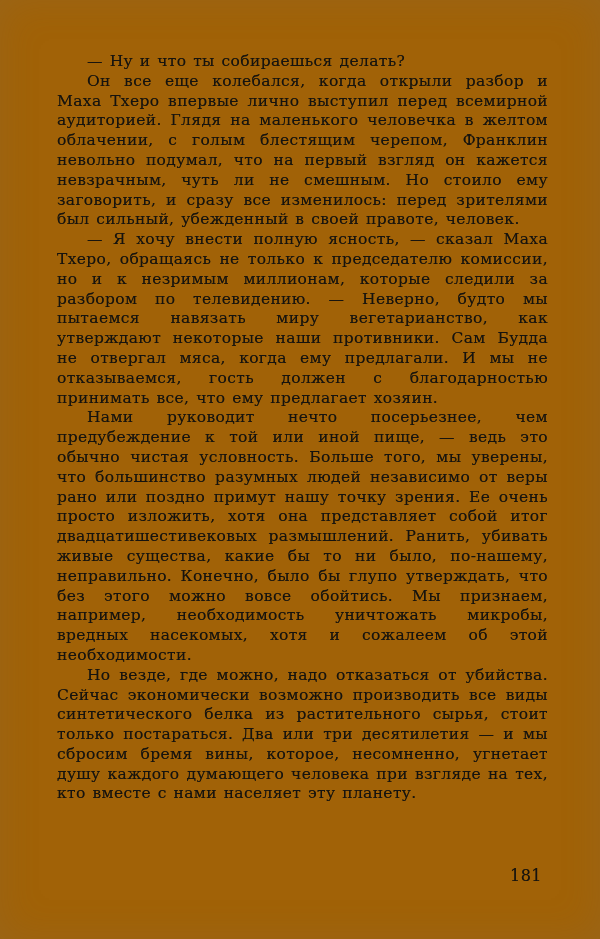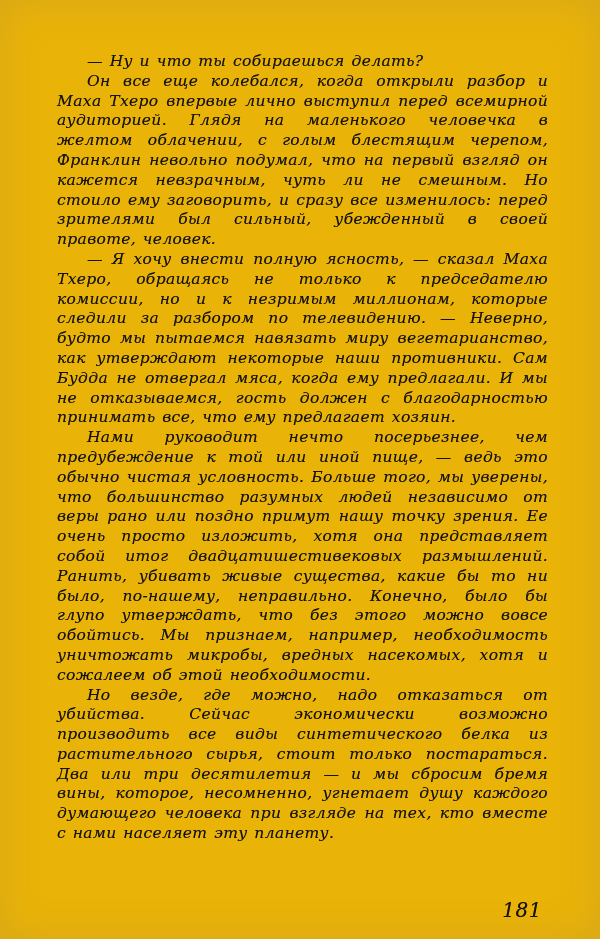--- a/index.html
+++ b/index.html
@@ -11,45 +11,44 @@
     height: 939px;
     background: #efede8;
     font-family: "DejaVu Serif", "Liberation Serif", serif;
     overflow: hidden;
   }
   .book-page {
     position: relative;
     box-sizing: border-box;
     width: 600px;
     height: 939px;
-    background: #eab308;
+    background: #a16207;
     box-shadow: inset 0 0 40px rgba(120,115,105,0.18);
     padding: 52px 52px 0 57px;
-    font-style: italic;
   }
   .text-block {
     width: 491px;
   }
   .text-block p {
     margin: 0;
     text-align: justify;
     text-indent: 30px;
     font-size: 15.5px;
     line-height: 19.8px;
     font-weight: 500;
     color: #15130f;
     letter-spacing: 0.35px;
     word-spacing: 1.5px;
     text-shadow: 0 0 0.4px rgba(20,18,14,0.55);
   }
   .page-number {
     position: absolute;
     right: 58px;
-    top: 898px;
-    font-size: 20px;
+    top: 866px;
+    font-size: 16px;
     font-weight: 500;
     color: #15130f;
     letter-spacing: 0.5px;
     text-shadow: 0 0 0.4px rgba(20,18,14,0.55);
   }
 </style>
 </head>
 <body>
 
 <div class="book-page">

